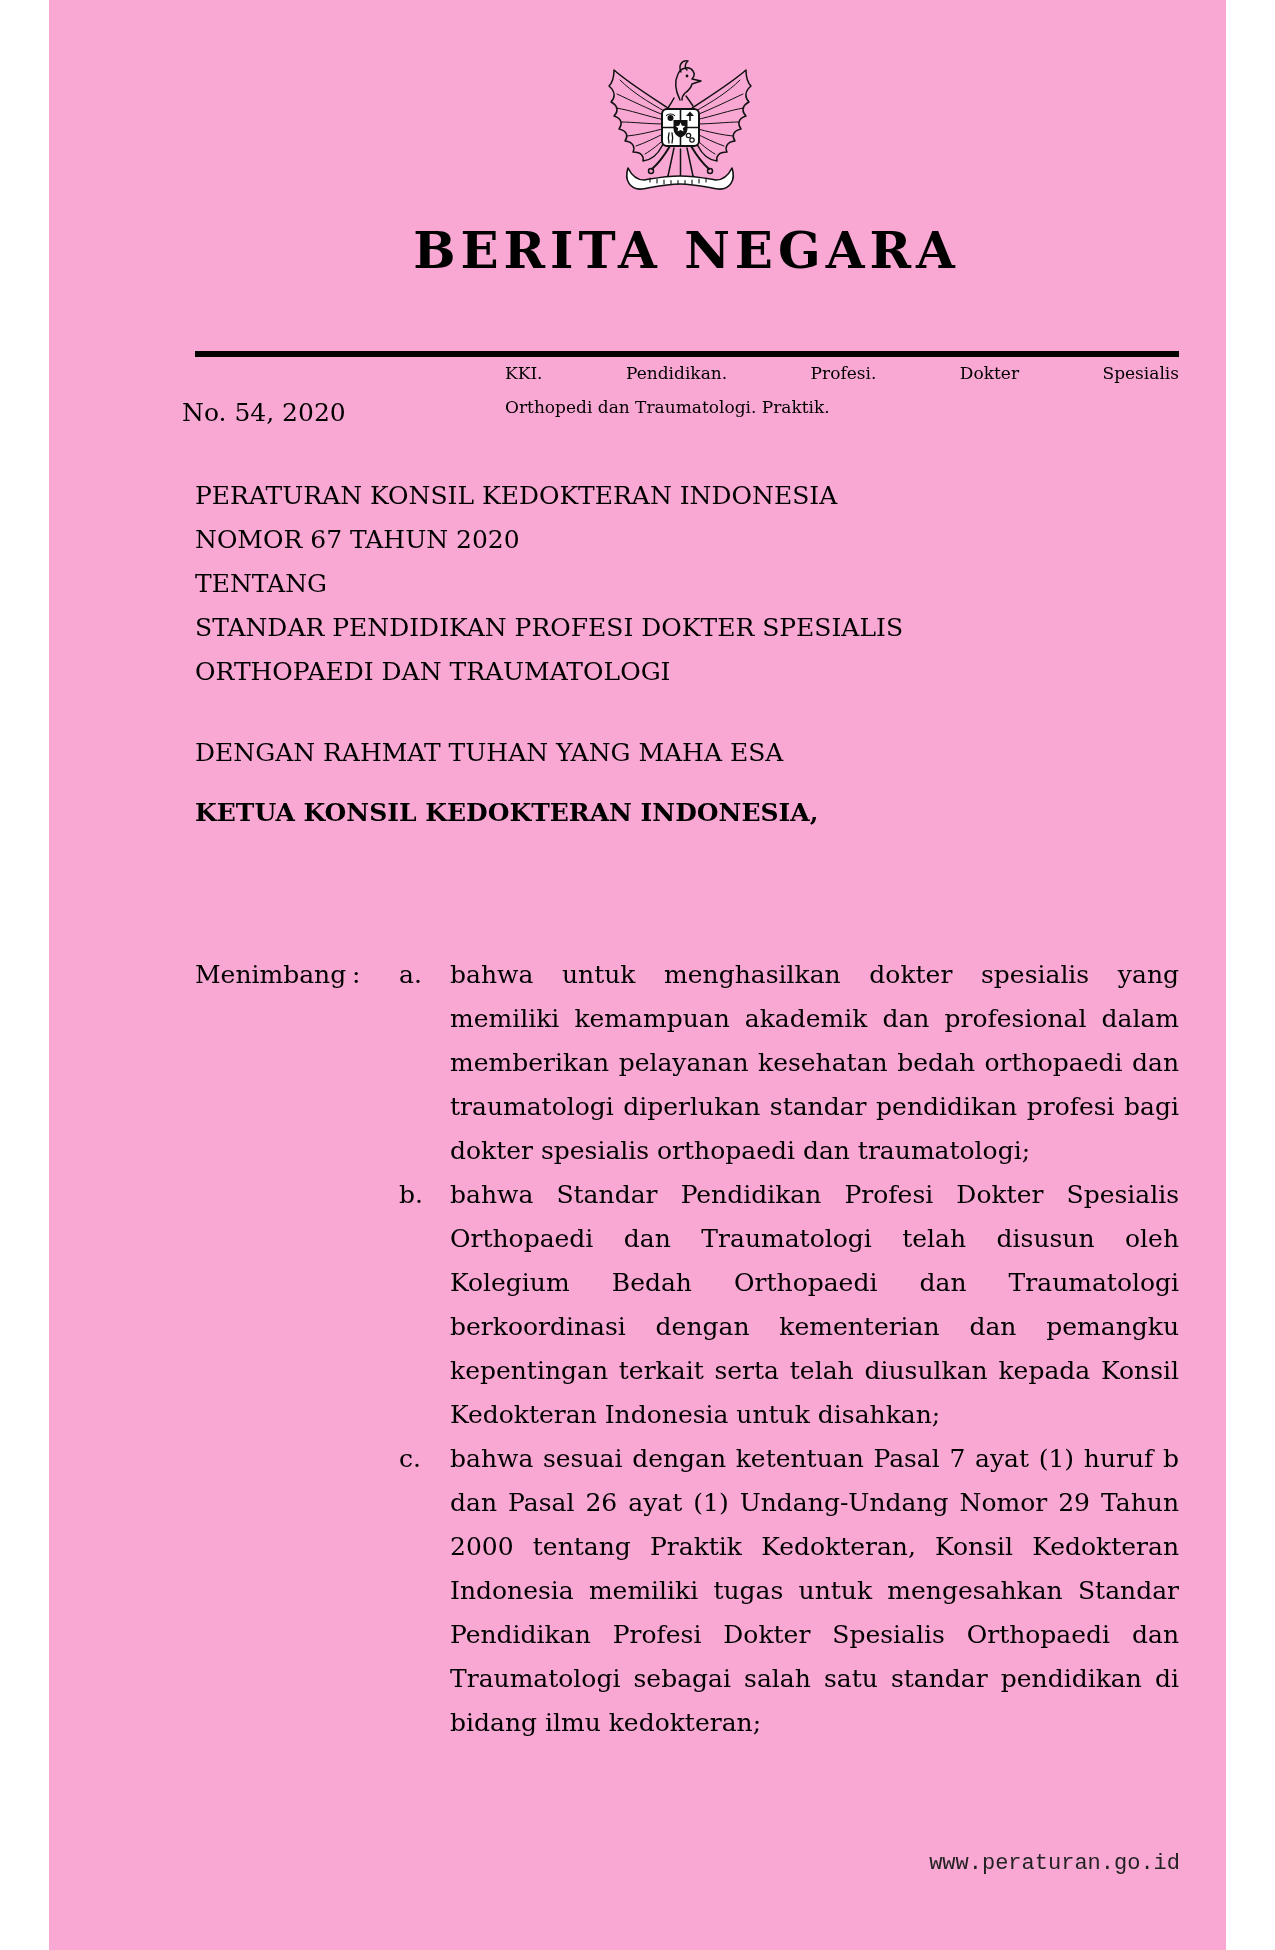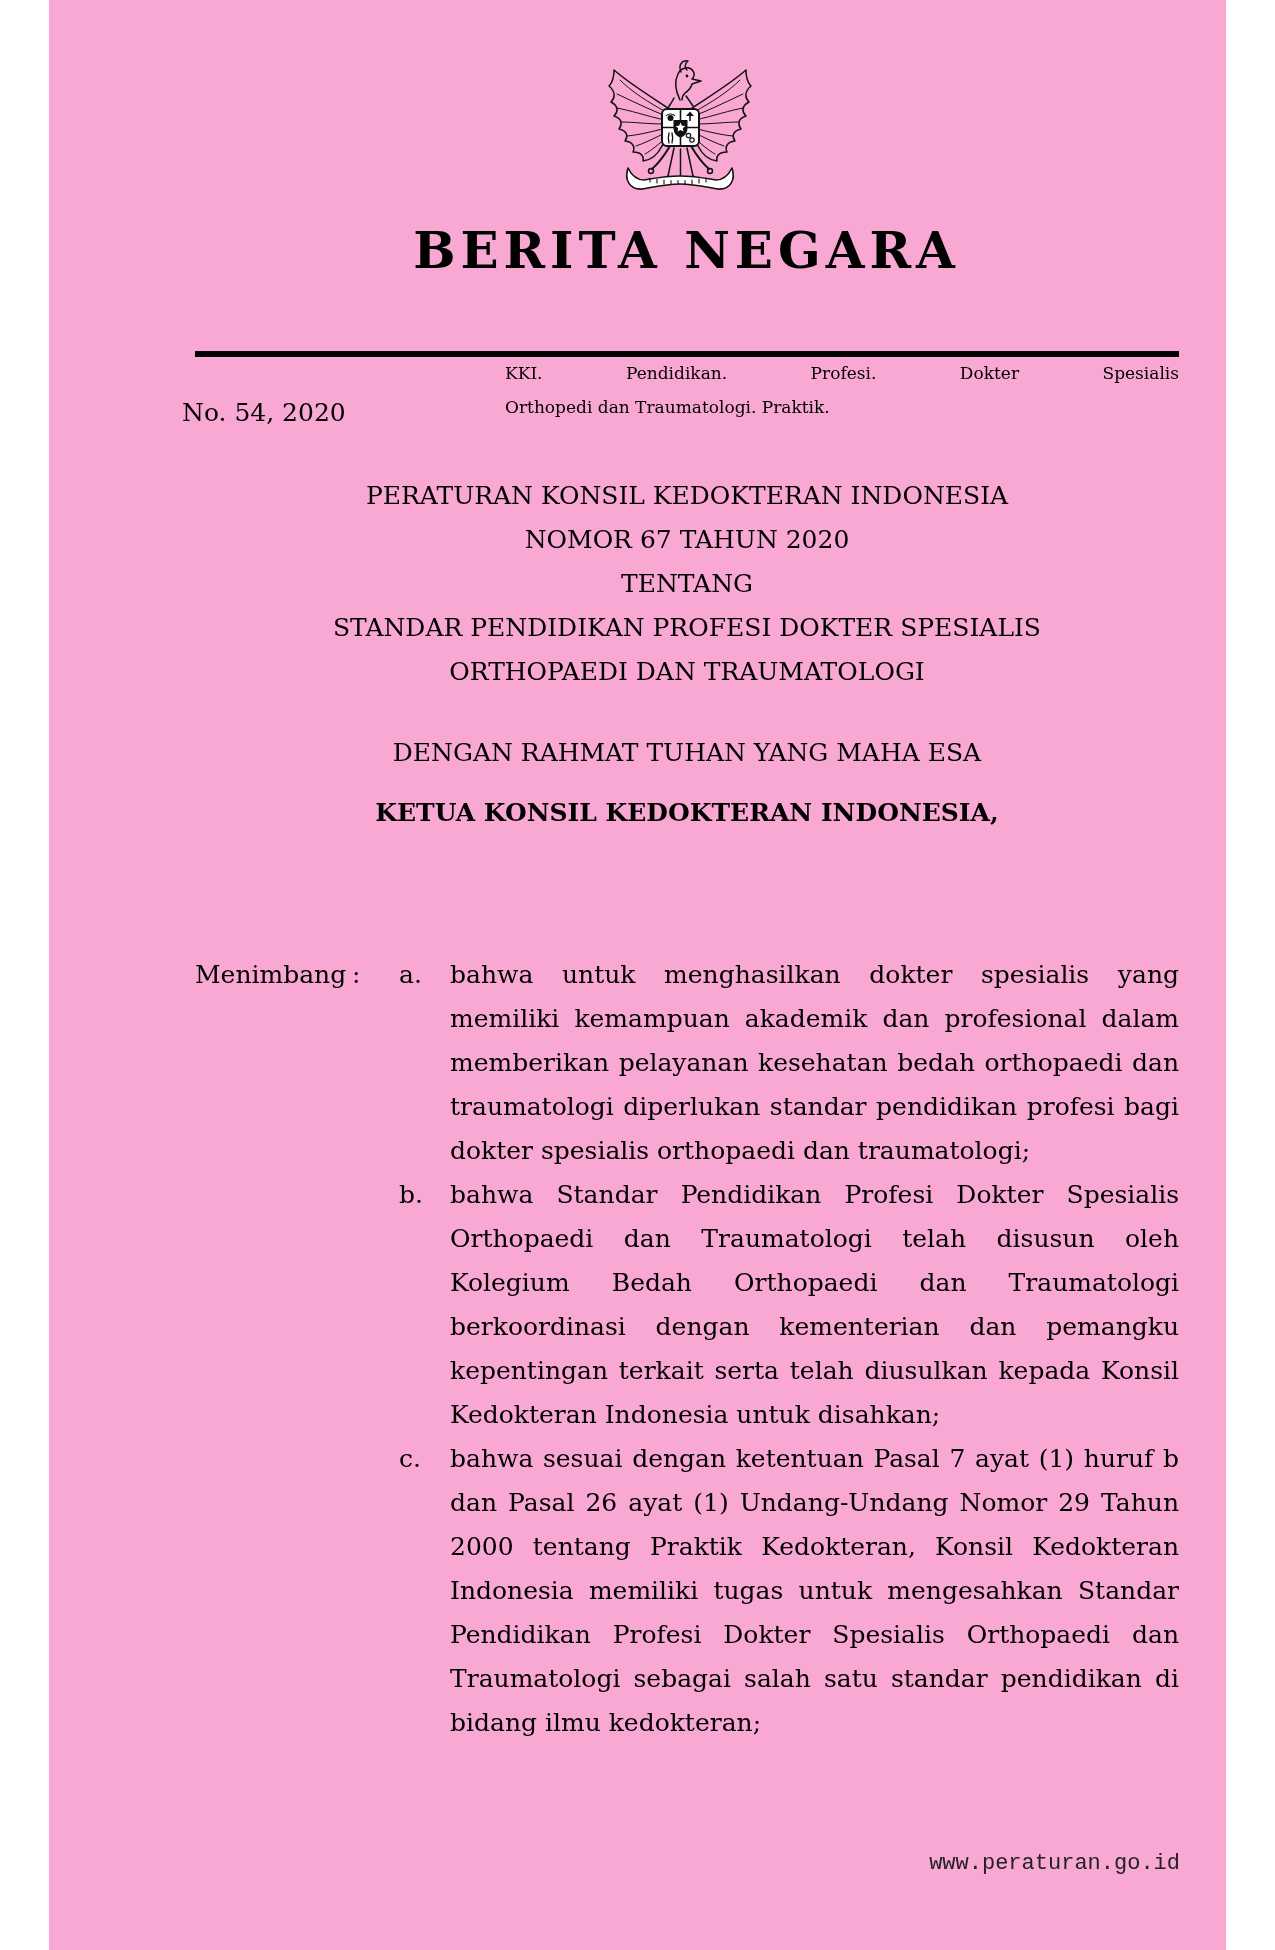--- a/index.html
+++ b/index.html
@@ -14,21 +14,21 @@
   .masthead-title {
     position:absolute; top:219px; left:0; width:1275px;
     text-align:center; font-weight:bold; font-size:50px; line-height:64px;
     letter-spacing:5px;
   }
   .masthead-rule { position:absolute; top:351px; left:146px; width:984px; height:6px; background:#000; }
 
   .issue-number { position:absolute; top:356px; left:133px; font-size:25px; line-height:34px;margin-top:40px; }
   .subject-note { position:absolute; top:356px; left:456px; width:674px; font-size:17px; line-height:34px; }
 
-  .center-block { position:absolute; left:146px; width:984px; text-align:center; font-size:25px; line-height:44px; }
+  .center-block { position:absolute; left:146px; width:984px; font-size:25px; line-height:44px; }
   #heading     { top:474px; }
   #invocation  { top:731px; }
   #authority   { top:791px;font-weight:bold; }
 
   .cons { position:absolute; top:953px; left:146px; width:984px; font-size:25px; line-height:44px; }
   .cons-label { position:absolute; left:0; top:0; }
   .cons-colon { position:absolute; left:157px; top:0; }
   .cons-item  { position:relative; }
   .cons-marker { position:absolute; left:204px; top:0; }
   .cons-text  { margin-left:255px; width:729px; }

